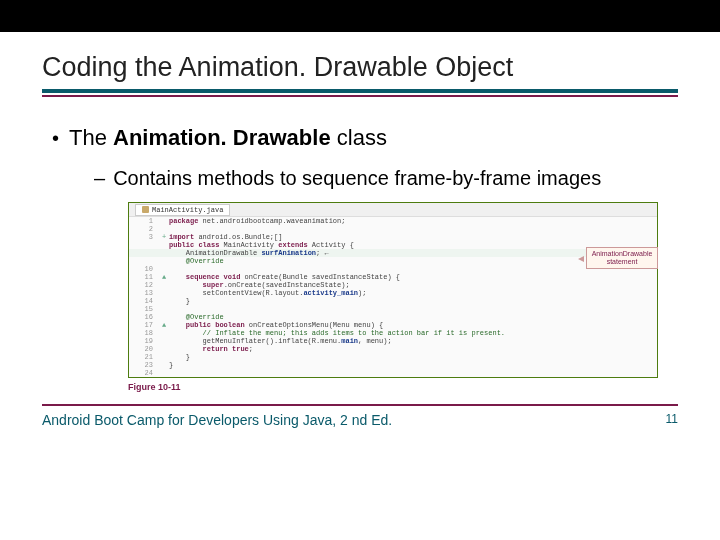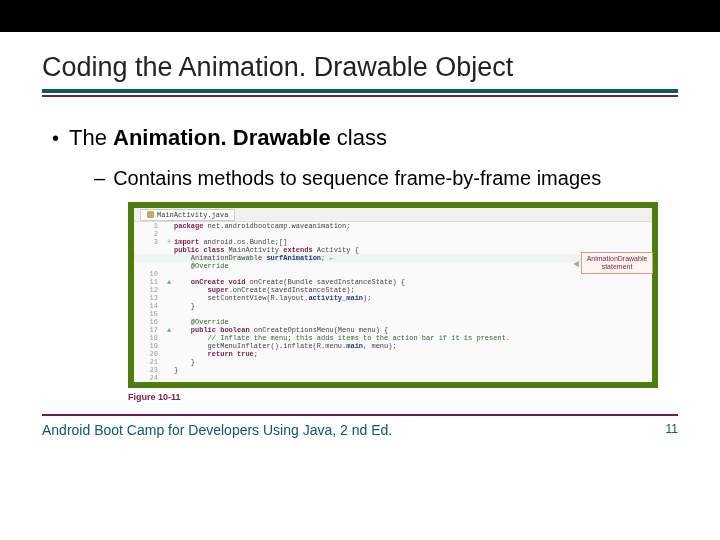--- a/index.html
+++ b/index.html
@@ -9,21 +9,21 @@
   .title { font-size: 27px; font-weight: normal; color: #222; margin-bottom: 6px; }
   .hr1 { border: none; height: 4px; background: #0a5a6a; margin-bottom: 2px; }
   .hr2 { border: none; height: 2px; background: #7a1a4a; margin-bottom: 28px; }
   .bullet-row { display: flex; gap: 10px; margin-left: 10px; margin-bottom: 14px; align-items: baseline; }
   .dot { font-size: 20px; }
   .b1text { font-size: 22px; }
   .sub-row { display: flex; gap: 8px; margin-left: 52px; align-items: baseline; }
   .dash { font-size: 20px; }
   .b2text { font-size: 20px; line-height: 1.35; }
 
-  .codebox { margin: 10px 0 4px 86px; width: 530px; border: 6px solid #4d7c0f; background: #fafafa; font-family: "Courier New", monospace; font-size: 7px; color: #444; position: relative; }
+  .codebox { margin: 10px 0 4px 86px; width: 530px; border: 1px solid #4d7c0f; background: #fafafa; font-family: "Courier New", monospace; font-size: 7px; color: #444; position: relative; }
   .tabbar { background: #f0f0f0; border-bottom: 1px solid #ddd; height: 14px; display: flex; align-items: center; padding-left: 6px; }
   .tab { background: #fff; border: 1px solid #ccc; height: 12px; padding: 0 6px; display: inline-flex; align-items: center; gap: 3px; font-size: 7px; color: #333; }
   .icon-java { width: 7px; height: 7px; background: #c9a96a; border-radius: 1px; display: inline-block; }
   .code-line { display: flex; align-items: center; }
   .gutter { width: 30px; text-align: right; padding-right: 6px; color: #999; font-size: 7px; }
   .marker { width: 10px; color: #6a8; font-size: 7px; text-align: center; }
   .codecell { flex: 1; white-space: pre; }
   .kw { color: #7a1a4a; font-weight: bold; }
   .cm { color: #2a6a2a; }
   .str { color: #1a3a8a; font-weight: bold; }
@@ -106,21 +106,21 @@
           <div class="codecell">    <span class="cm">@Override</span></div>
         </div>
         <div class="code-line ">
           <div class="gutter">10</div>
           <div class="marker"></div>
           <div class="codecell"></div>
         </div>
         <div class="code-line ">
           <div class="gutter">11</div>
           <div class="marker">▲</div>
-          <div class="codecell">    <span class="kw">onCreate void</span> onCreate(Bundle savedInstanceState) {</div>
+          <div class="codecell">    <span class="kw">sequence void</span> onCreate(Bundle savedInstanceState) {</div>
         </div>
         <div class="code-line ">
           <div class="gutter">12</div>
           <div class="marker"></div>
           <div class="codecell">        <span class="kw">super</span>.onCreate(savedInstanceState);</div>
         </div>
         <div class="code-line ">
           <div class="gutter">13</div>
           <div class="marker"></div>
           <div class="codecell">        setContentView(R.layout.<span class="str">activity_main</span>);</div>

